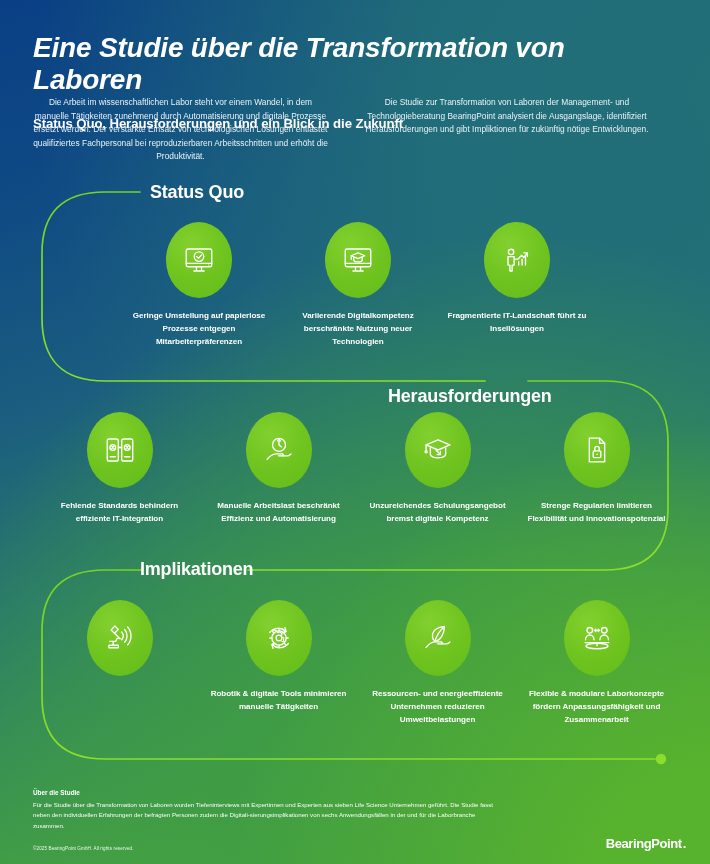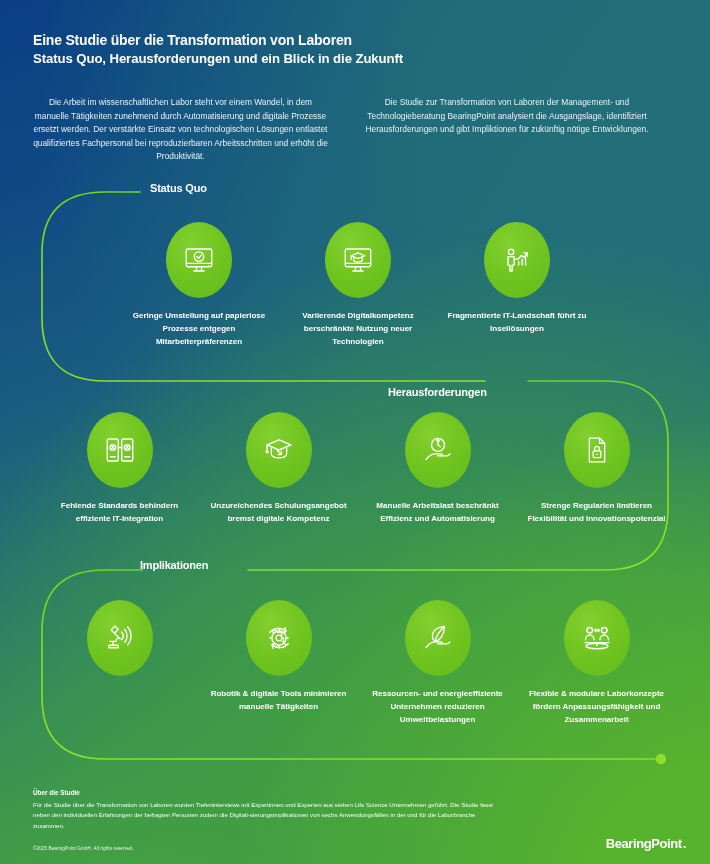--- a/index.html
+++ b/index.html
@@ -17,41 +17,41 @@
     background:
       radial-gradient(120% 95% at 102% 104%, #57b22e 0%, #57b22e 16%, rgba(87,178,46,0.0) 58%),
       radial-gradient(135% 110% at 70% 95%, #3f9c44 0%, rgba(63,156,68,0.85) 26%, rgba(63,156,68,0) 62%),
       radial-gradient(150% 120% at 104% 10%, #226f78 0%, rgba(34,111,120,0.9) 30%, rgba(34,111,120,0) 66%),
       linear-gradient(160deg,#0a3f85 0%, #0f4a84 18%, #1b5e7f 38%, #2a7a6a 55%, #3b9550 72%, #4fae36 88%, #5cb72d 100%);
   }
 
   
   .header{position:absolute;left:33px;top:32px;right:30px;}
   .title{
-    color:#ffffff;font-size:14px;font-weight:bold;letter-spacing:-0.2px;
-    line-height:1.15;margin:0 0 3px 0;
+    color:#ffffff;font-size:28px;font-weight:bold;letter-spacing:-0.2px;
+    line-height:1.15;margin:0 0 20px 0;font-style:italic;
   }
   .subtitle{
     color:#ffffff;font-size:13.2px;font-weight:bold;letter-spacing:-0.1px;
     line-height:1.2;margin:0;
   }
   .intro{position:absolute;left:33px;top:96px;width:645px;display:flex;gap:24px;}
   .intro p{
     margin:0;color:#e9f2f7;font-size:8.4px;line-height:1.62;text-align:center;
   }
   .intro .col-a{width:295px;}
   .intro .col-b{width:310px;}
 
   
   #pathsvg{position:absolute;left:0;top:0;width:710px;height:864px;pointer-events:none;}
 
   
   .sec-label{
     position:absolute;color:#ffffff;font-weight:bold;
-    font-size:11px;letter-spacing:-0.2px;
+    font-size:18px;letter-spacing:-0.2px;
     background:transparent;white-space:nowrap;
   }
   #lbl-status{left:150px;top:182px;}
   #lbl-challenges{left:388px;top:386px;}
   #lbl-implications{left:140px;top:559px;}
 
   
   .row{position:absolute;left:40px;width:636px;display:flex;}
   #row-status{top:222px;justify-content:center;}
   #row-challenges{top:412px;}
@@ -185,42 +185,42 @@
           <path d="M18.5 17 h1.3 M20.6 17 h1.2"></path>
           <path d="M8.5 28 h6 M25.5 28 h6"></path>
         </svg>
       </div>
       <div class="card-text">Fehlende Standards behindern effiziente IT-Integration</div>
     </div>
 
     <div class="card">
       <div class="bubble">
         <svg width="34" height="34" viewBox="0 0 40 40" fill="none" stroke="#ffffff" stroke-width="1.6" stroke-linecap="round" stroke-linejoin="round">
+          <circle cx="20" cy="14" r="7.6"></circle>
+          <path d="M20 9.5 v4.5 l2.6 2.2"></path>
+          <path d="M20 7.5 l-1.6 1.8 M20 7.5 l1.6 1.8"></path>
+          <path d="M6 31 c3 -4 7 -6.5 11.5 -6.5 h6.5 c1.4 0 1.4 2.4 0 2.4 h-4.6"></path>
+          <path d="M24 26.9 h5.6 c2.4 0 3.4 -1.2 4.4 -2.2"></path>
+        </svg>
+      </div>
+      <div class="card-text">Manuelle Arbeitslast beschränkt Effizienz und Automatisierung</div>
+    </div>
+
+    <div class="card">
+      <div class="bubble">
+        <svg width="34" height="34" viewBox="0 0 40 40" fill="none" stroke="#ffffff" stroke-width="1.6" stroke-linecap="round" stroke-linejoin="round">
           <path d="M6 14 L20 8 L34 14 L20 20 Z"></path>
           <path d="M11 17.5 v7.5 c0 2.4 4 4.3 9 4.3 s9 -1.9 9 -4.3 v-7.5"></path>
           <path d="M6 14 v6.5"></path>
           <circle cx="6" cy="22" r="1.2"></circle>
           <path d="M18 20.5 l4.5 4.5"></path>
           <path d="M19 25.5 h3.8 v-3.8"></path>
         </svg>
       </div>
       <div class="card-text">Unzureichendes Schulungsangebot bremst digitale Kompetenz</div>
-    </div>
-
-    <div class="card">
-      <div class="bubble">
-        <svg width="34" height="34" viewBox="0 0 40 40" fill="none" stroke="#ffffff" stroke-width="1.6" stroke-linecap="round" stroke-linejoin="round">
-          <circle cx="20" cy="14" r="7.6"></circle>
-          <path d="M20 9.5 v4.5 l2.6 2.2"></path>
-          <path d="M20 7.5 l-1.6 1.8 M20 7.5 l1.6 1.8"></path>
-          <path d="M6 31 c3 -4 7 -6.5 11.5 -6.5 h6.5 c1.4 0 1.4 2.4 0 2.4 h-4.6"></path>
-          <path d="M24 26.9 h5.6 c2.4 0 3.4 -1.2 4.4 -2.2"></path>
-        </svg>
-      </div>
-      <div class="card-text">Manuelle Arbeitslast beschränkt Effizienz und Automatisierung</div>
     </div>
 
     <div class="card">
       <div class="bubble">
         <svg width="34" height="34" viewBox="0 0 40 40" fill="none" stroke="#ffffff" stroke-width="1.6" stroke-linecap="round" stroke-linejoin="round">
           <path d="M11 6 h12 l6 6 v22 h-18 Z"></path>
           <path d="M23 6 v6 h6"></path>
           <rect x="15.5" y="21" width="9" height="8" rx="1.3"></rect>
           <path d="M17.4 21 v-2.6 a2.6 2.6 0 0 1 5.2 0 V21"></path>
           <circle cx="20" cy="25" r="0.95" fill="#ffffff" stroke="none"></circle>

